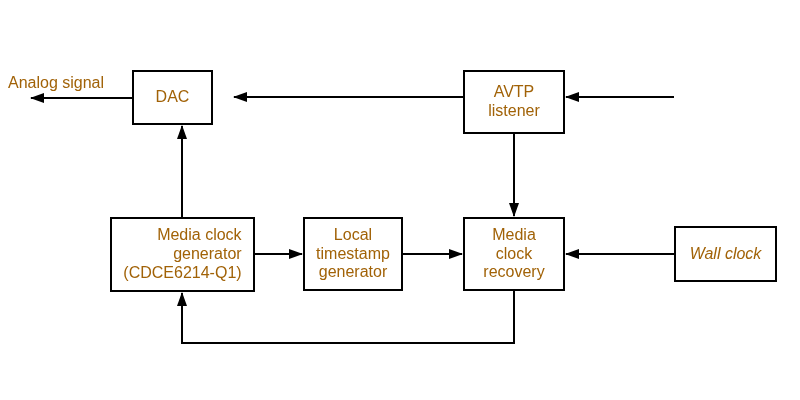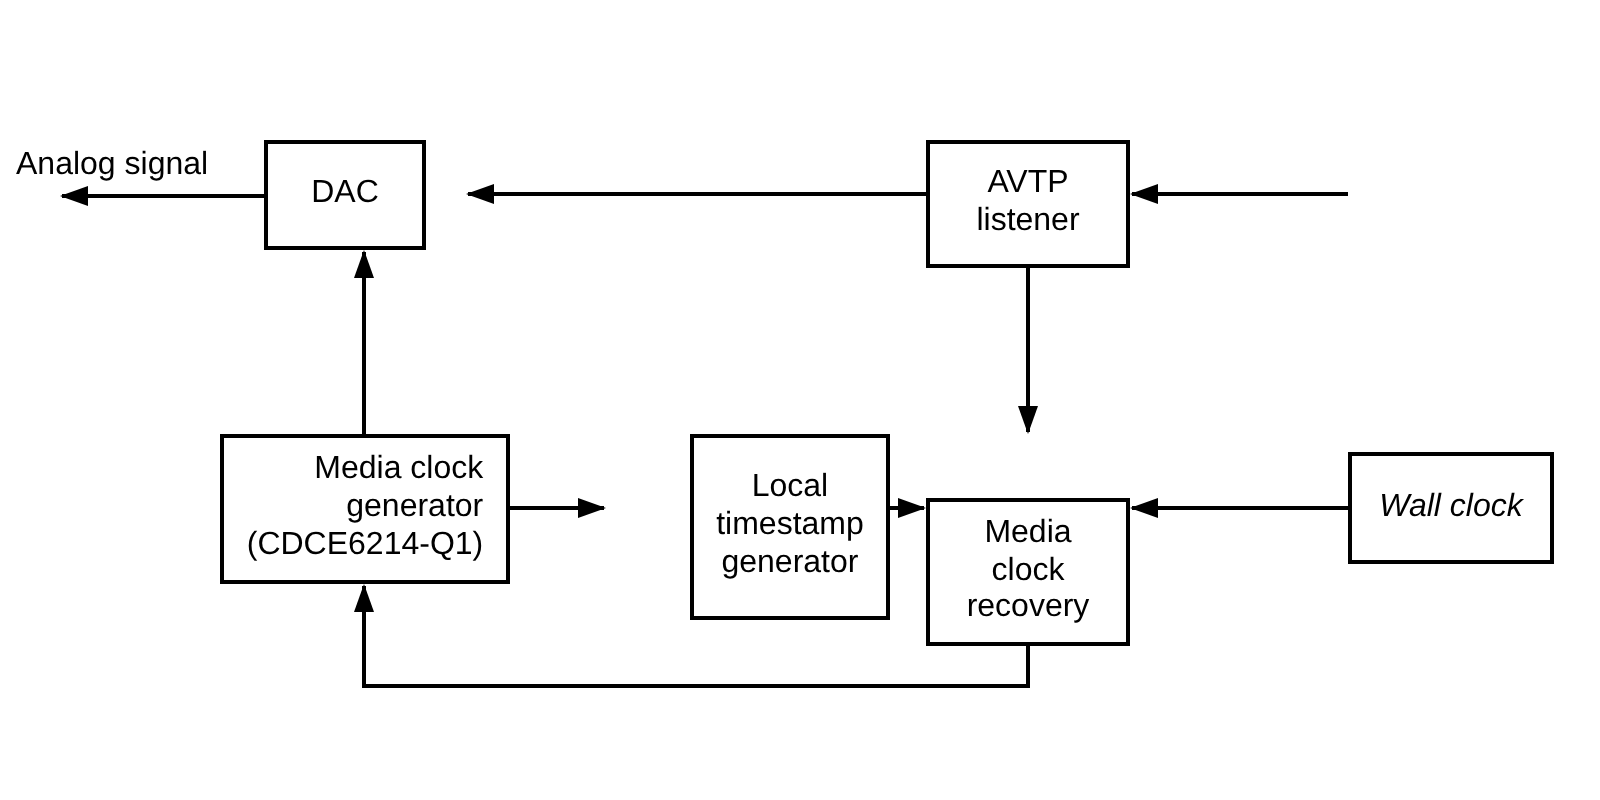--- a/index.html
+++ b/index.html
@@ -6,21 +6,21 @@
     margin: 0;
     padding: 0;
     background: #ffffff;
   }
   .canvas {
     position: relative;
     width: 800px;
     height: 400px;
     background: #ffffff;
     font-family: "Liberation Sans", sans-serif;
-    color: #000000;
+    color: #a16207;
     overflow: hidden;
   }
   .wires {
     position: absolute;
     top: 0;
     left: 0;
     width: 800px;
     height: 400px;
   }
   .node {
@@ -33,22 +33,22 @@
     justify-content: center;
     text-align: center;
     font-size: 16px;
     line-height: 1.18;
     white-space: pre-line;
   }
   .node-dac                       { left: 132px; top: 70px;  width: 81px; height: 55px; }
   .node-avtp-listener             { left: 463px; top: 70px;  width: 102px; height: 64px; }
   .node-ethernet-mac              { left: 674px; top: 70px;  width: 103px; height: 54px; }
   .node-media-clock-generator     { left: 110px; top: 217px; width: 145px; height: 75px; text-align: right; }
-  .node-local-timestamp-generator { left: 303px; top: 217px; width: 100px; height: 93px; margin-left: 42px; }
-  .node-media-clock-recovery      { left: 463px; top: 217px; width: 102px; height: 74px; margin-top: 32px; }
+  .node-local-timestamp-generator { left: 303px; top: 217px; width: 100px; height: 74px; }
+  .node-media-clock-recovery      { left: 463px; top: 217px; width: 102px; height: 74px; }
   .node-wall-clock                { left: 674px; top: 226px; width: 103px; height: 56px; font-style: italic; }
   .float-label {
     position: absolute;
     left: 8px;
     top: 74px;
     font-size: 16px;
     white-space: nowrap;
   }
 </style>
 </head>

